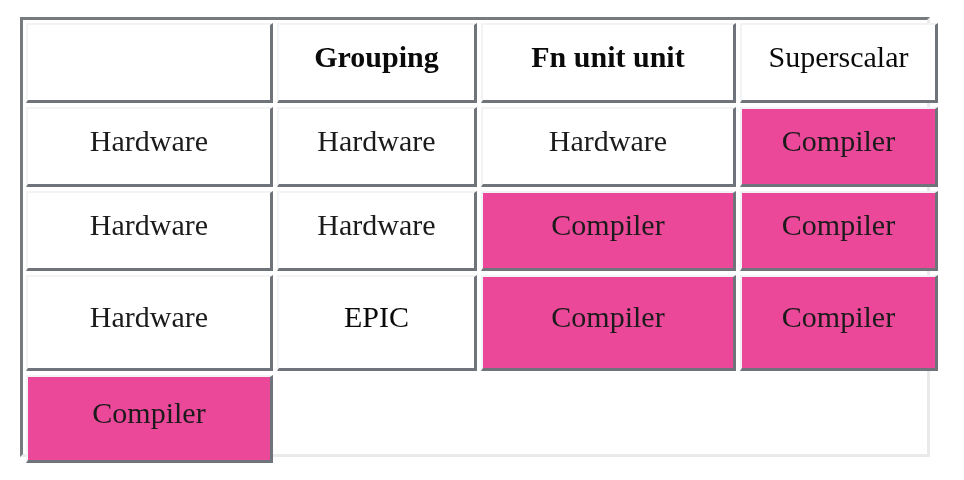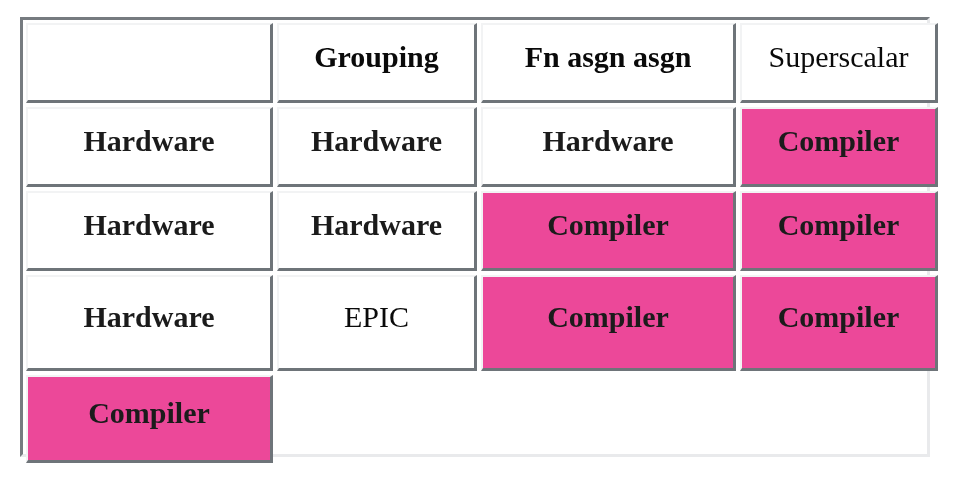--- a/index.html
+++ b/index.html
@@ -68,39 +68,39 @@
     font-weight: bold;
     font-size: 30px;
     color: #0a0a0a;
   }
   .t-rowlabel {
     font-weight: normal;
     font-size: 30px;
     color: #0a0a0a;
   }
   .t-value {
-    font-weight: bold;
+    font-weight: normal;
     font-size: 30px;
     color: #1b1b1b;
   }
   .t-empty { font-size: 0; }
 </style>
 </head>
 <body>
 
 <div id="table-frame">
   <div id="table-grid">
       <div class="cell fill-white">
         <div class="cell-inner t-empty"></div>
       </div>
       <div class="cell fill-white">
         <div class="cell-inner t-header">Grouping</div>
       </div>
       <div class="cell fill-white">
-        <div class="cell-inner t-header">Fn asgn asgn</div>
+        <div class="cell-inner t-header">Fn unit unit</div>
       </div>
       <div class="cell fill-white">
         <div class="cell-inner t-rowlabel">Superscalar</div>
       </div>
       <div class="cell fill-white">
         <div class="cell-inner t-value">Hardware</div>
       </div>
       <div class="cell fill-white">
         <div class="cell-inner t-value">Hardware</div>
       </div>

